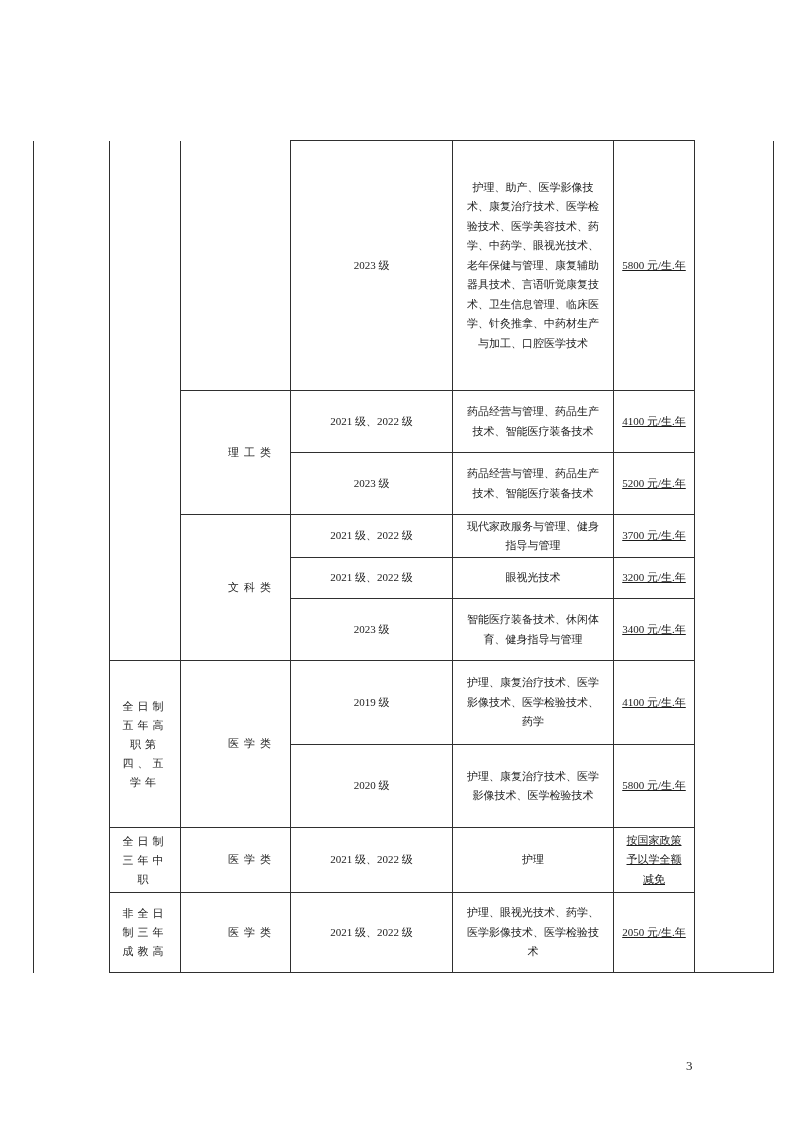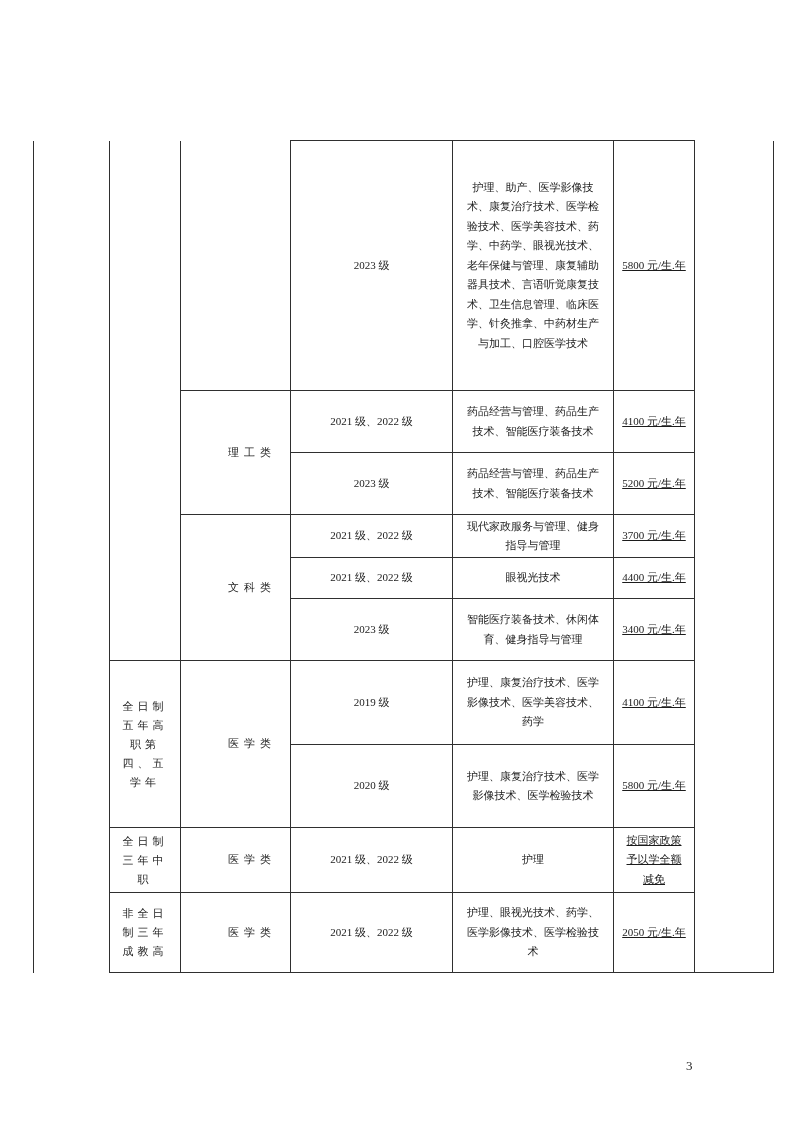--- a/index.html
+++ b/index.html
@@ -89,34 +89,34 @@
     <tr style="height:43px">
       <td class="cell-category" rowspan="3">文科类</td>
       <td class="cell-cohort">2021 级、2022 级</td>
       <td class="cell-majors">现代家政服务与管理、健身指导与管理</td>
       <td class="cell-fee">3700 元/生.年</td>
     </tr>
 
     <tr style="height:41px">
       <td class="cell-cohort">2021 级、2022 级</td>
       <td class="cell-majors">眼视光技术</td>
-      <td class="cell-fee">4400 元/生.年</td>
+      <td class="cell-fee">3200 元/生.年</td>
     </tr>
 
     <tr style="height:62px">
       <td class="cell-cohort">2023 级</td>
       <td class="cell-majors">智能医疗装备技术、休闲体育、健身指导与管理</td>
       <td class="cell-fee">3400 元/生.年</td>
     </tr>
 
     <tr style="height:84px">
       <td class="cell-program" rowspan="2">全日制五年高职第四、五学年</td>
       <td class="cell-category" rowspan="2">医学类</td>
       <td class="cell-cohort">2019 级</td>
-      <td class="cell-majors">护理、康复治疗技术、医学影像技术、医学美容技术、药学</td>
+      <td class="cell-majors">护理、康复治疗技术、医学影像技术、医学检验技术、药学</td>
       <td class="cell-fee">4100 元/生.年</td>
     </tr>
 
     <tr style="height:83px">
       <td class="cell-cohort">2020 级</td>
       <td class="cell-majors">护理、康复治疗技术、医学影像技术、医学检验技术</td>
       <td class="cell-fee">5800 元/生.年</td>
     </tr>
 
     <tr style="height:65px">

